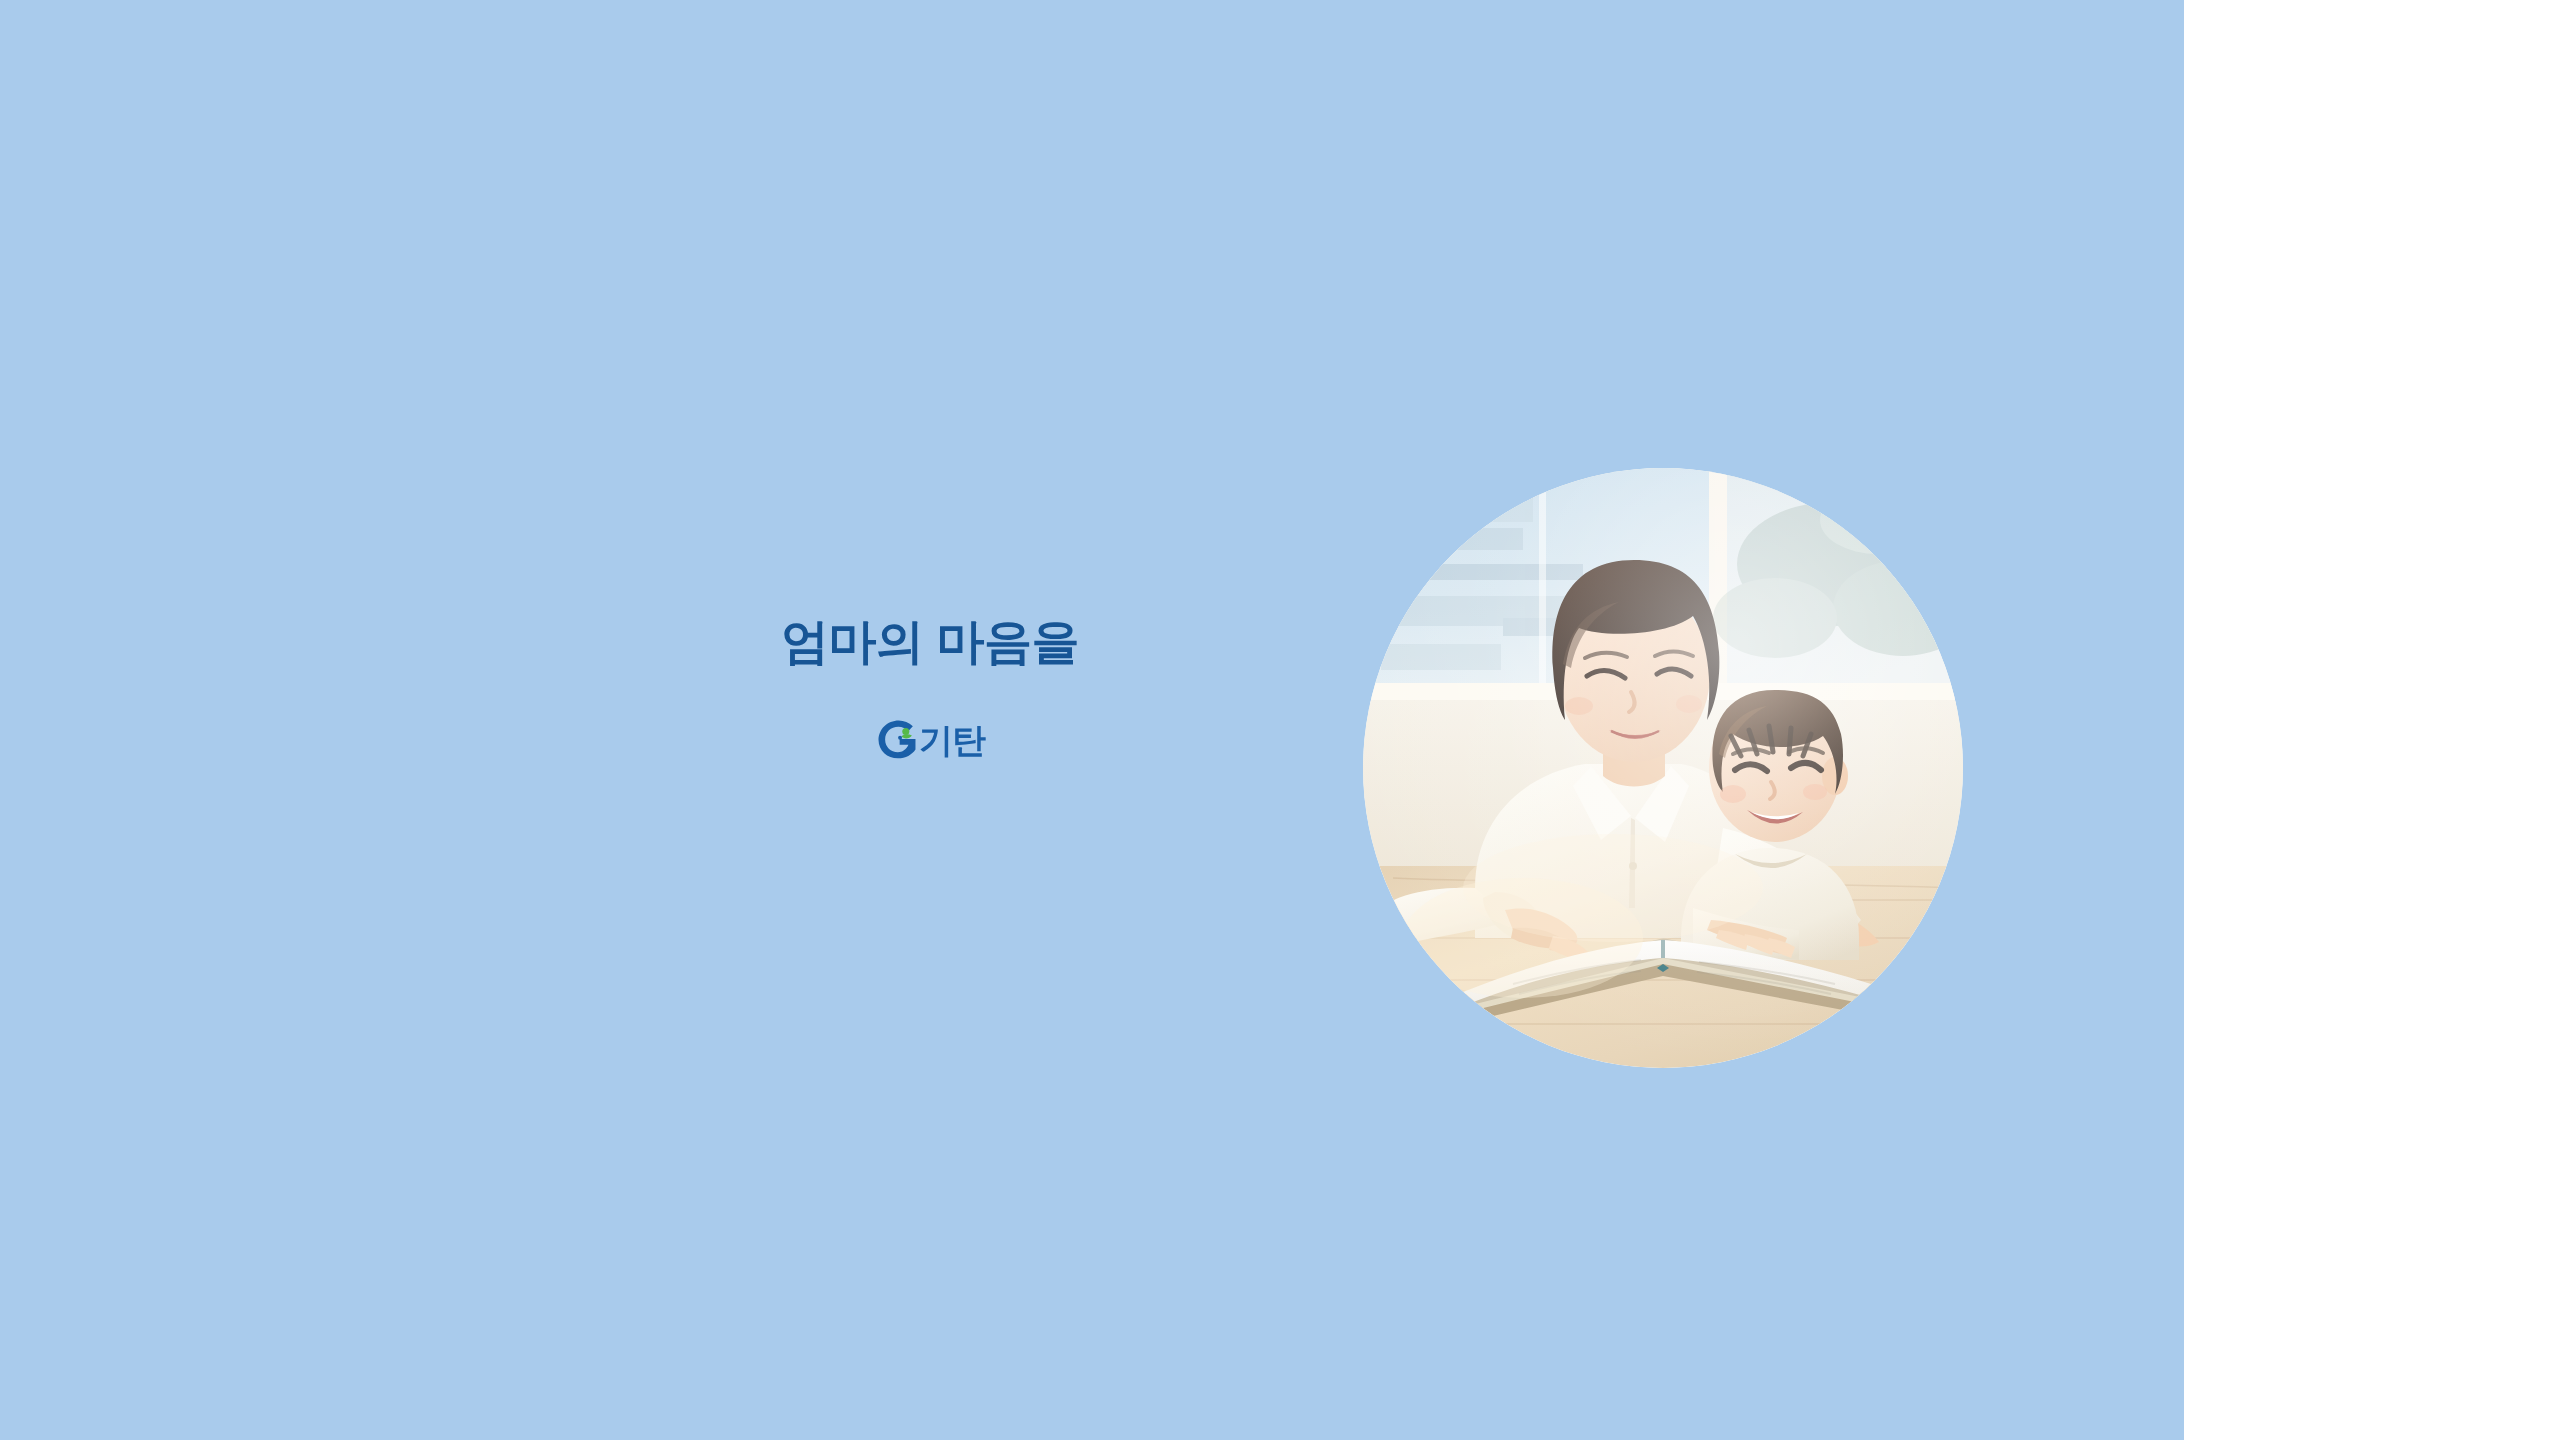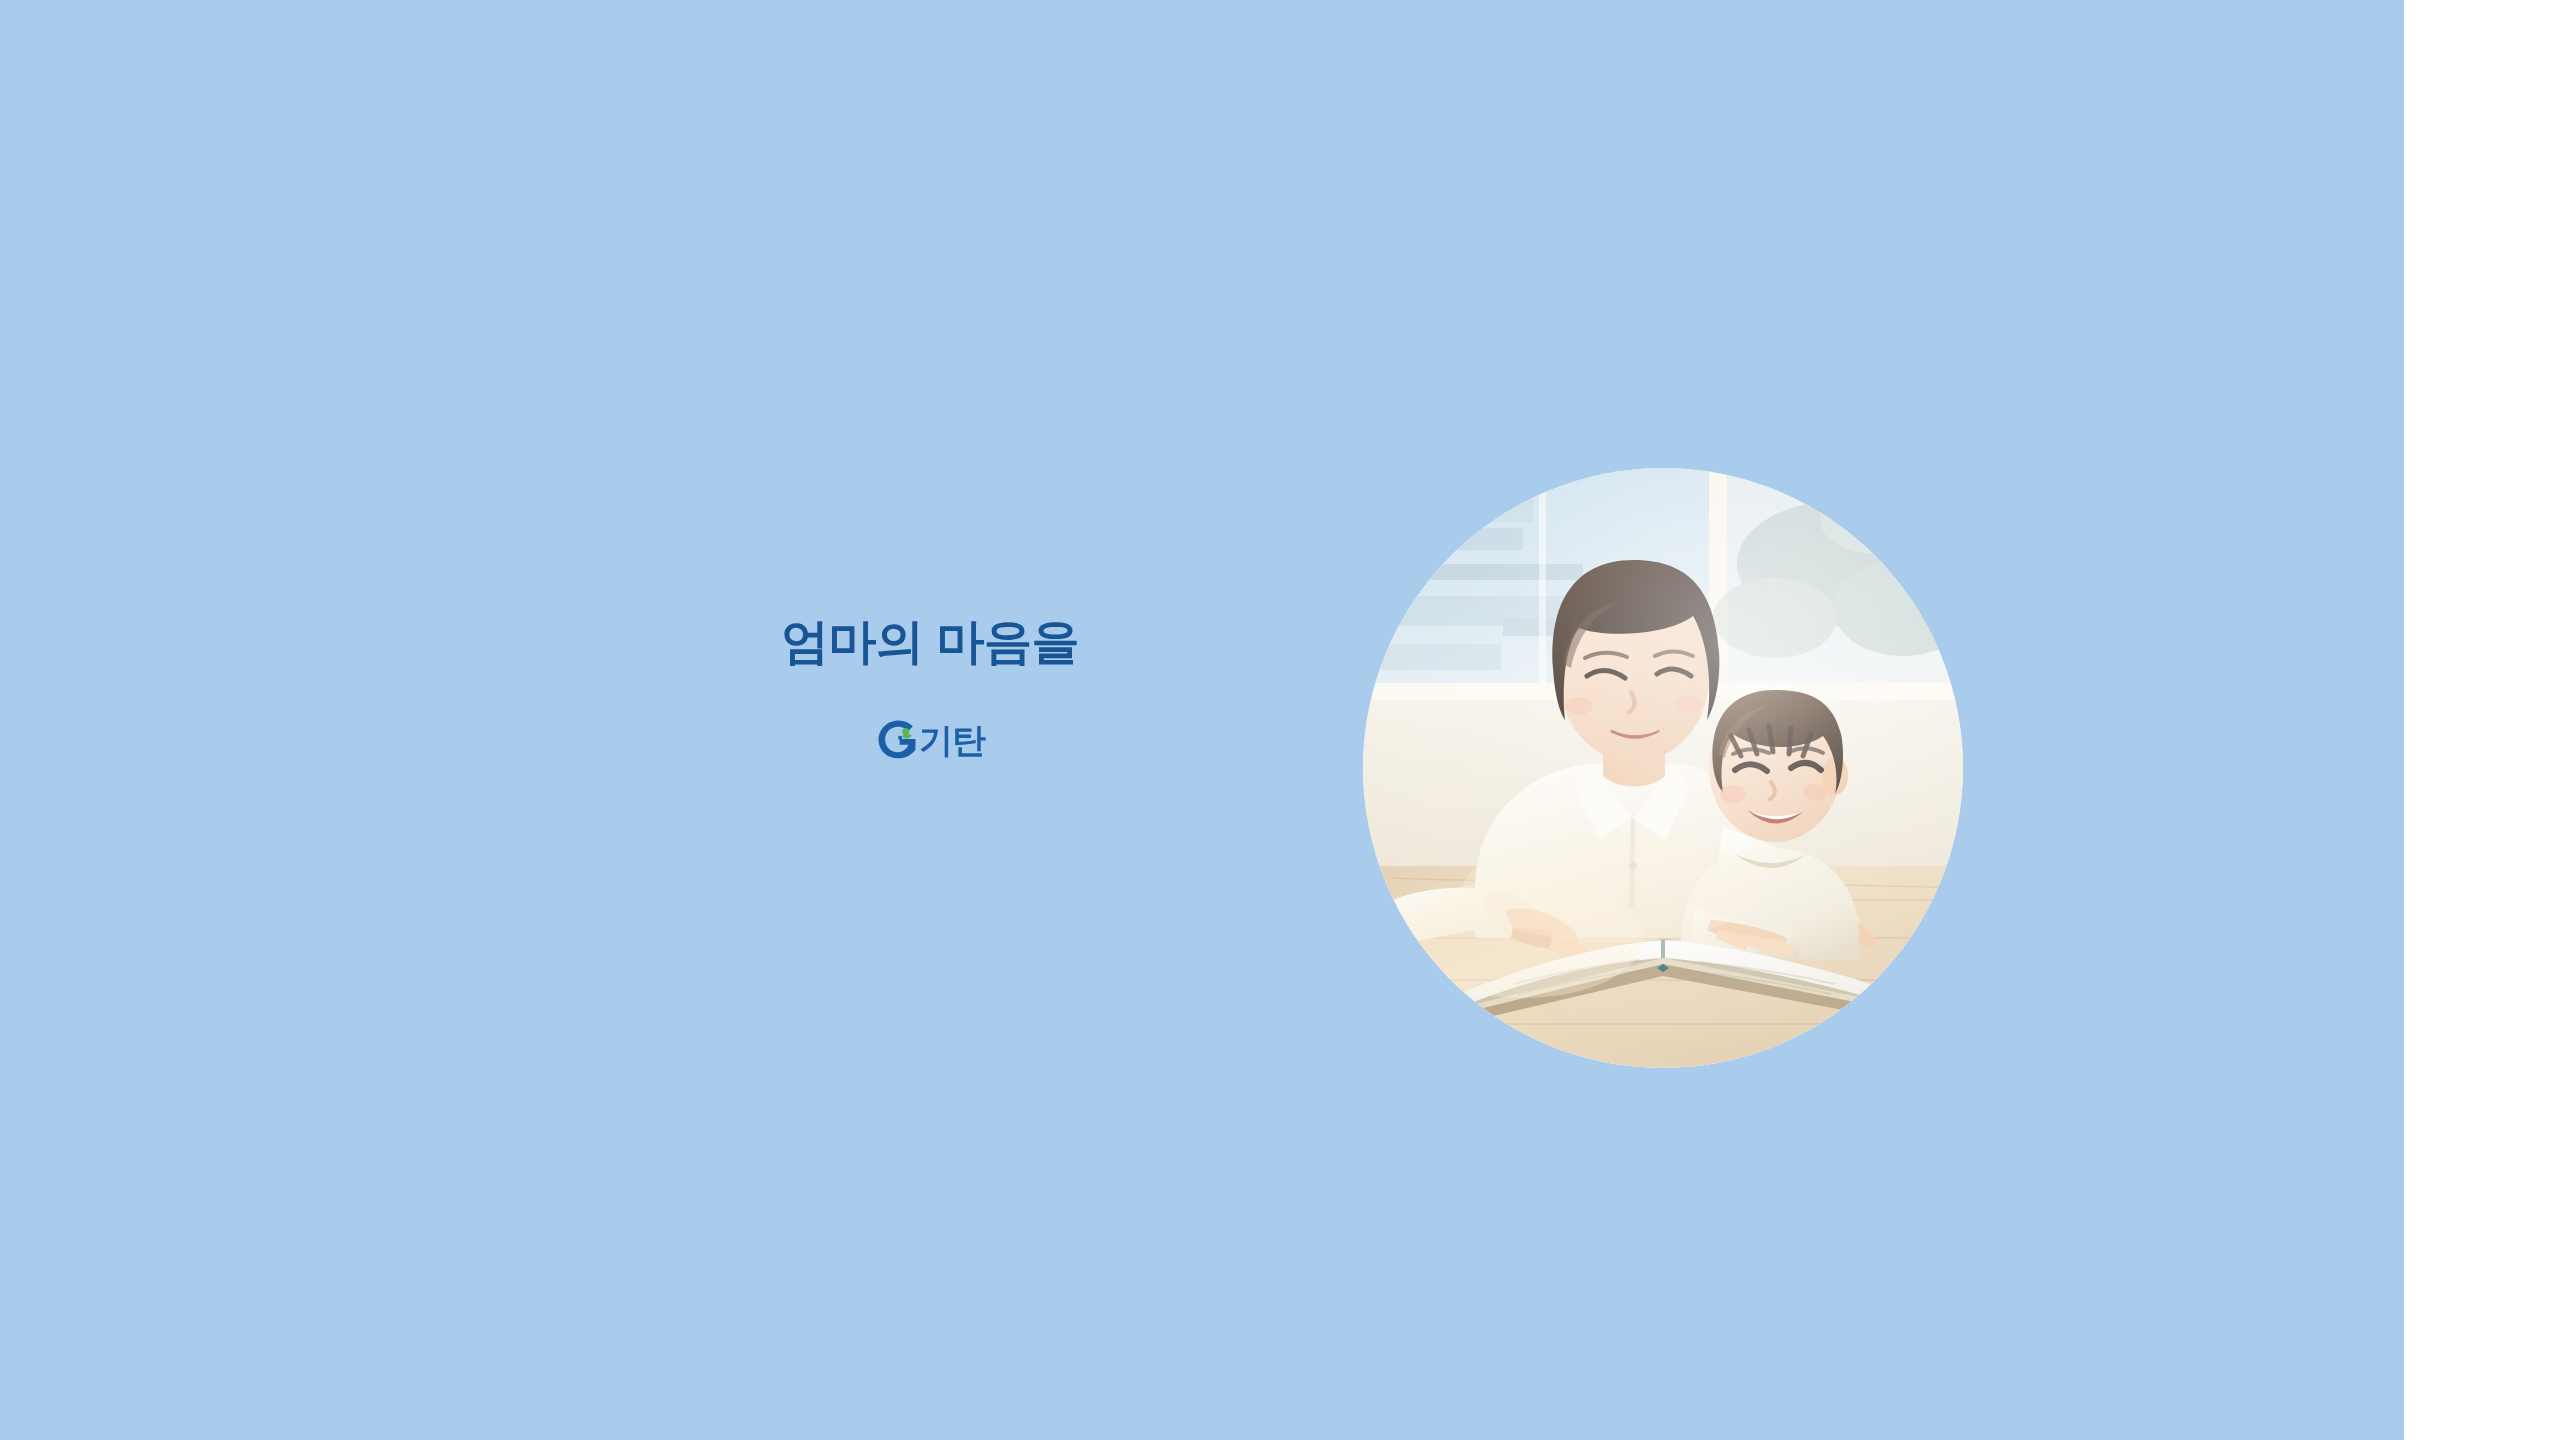--- a/index.html
+++ b/index.html
@@ -8,21 +8,21 @@
   }
   body {
     width: 2560px;
     height: 1440px;
     overflow: hidden;
     font-family: "Liberation Sans", "DejaVu Sans", sans-serif;
   }
 
   #banner {
     position: relative;
-    width: 2404px;
+    width: 2184px;
     height: 1440px;
     background: #a9cbec;
     overflow: hidden;
   }
 
   
   .copy-block {
     position: absolute;
     left: 930px;
     top: 610px;

